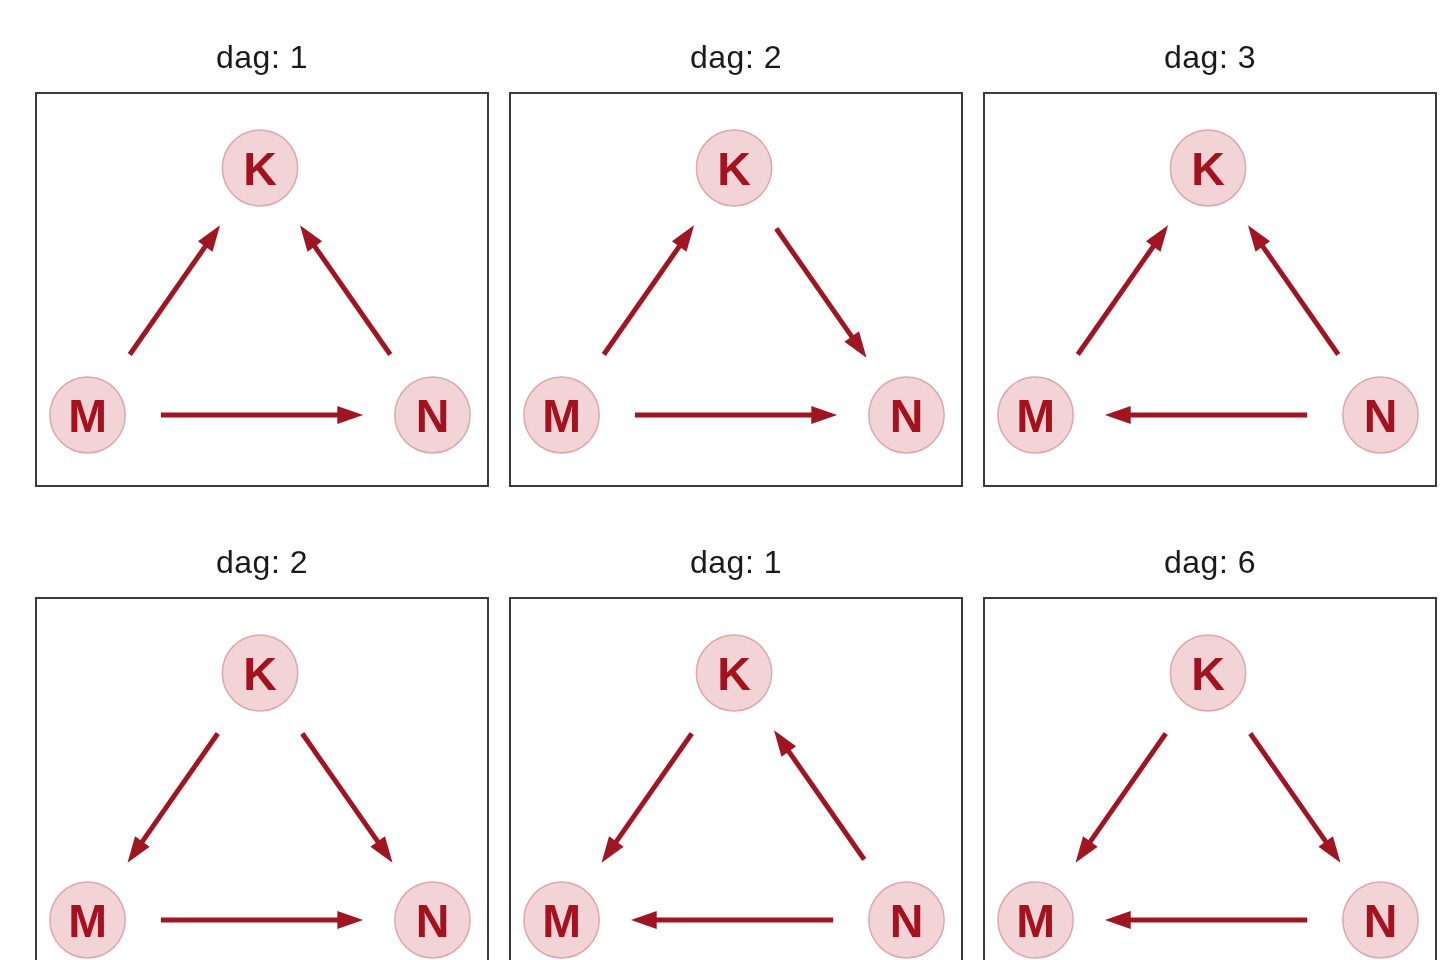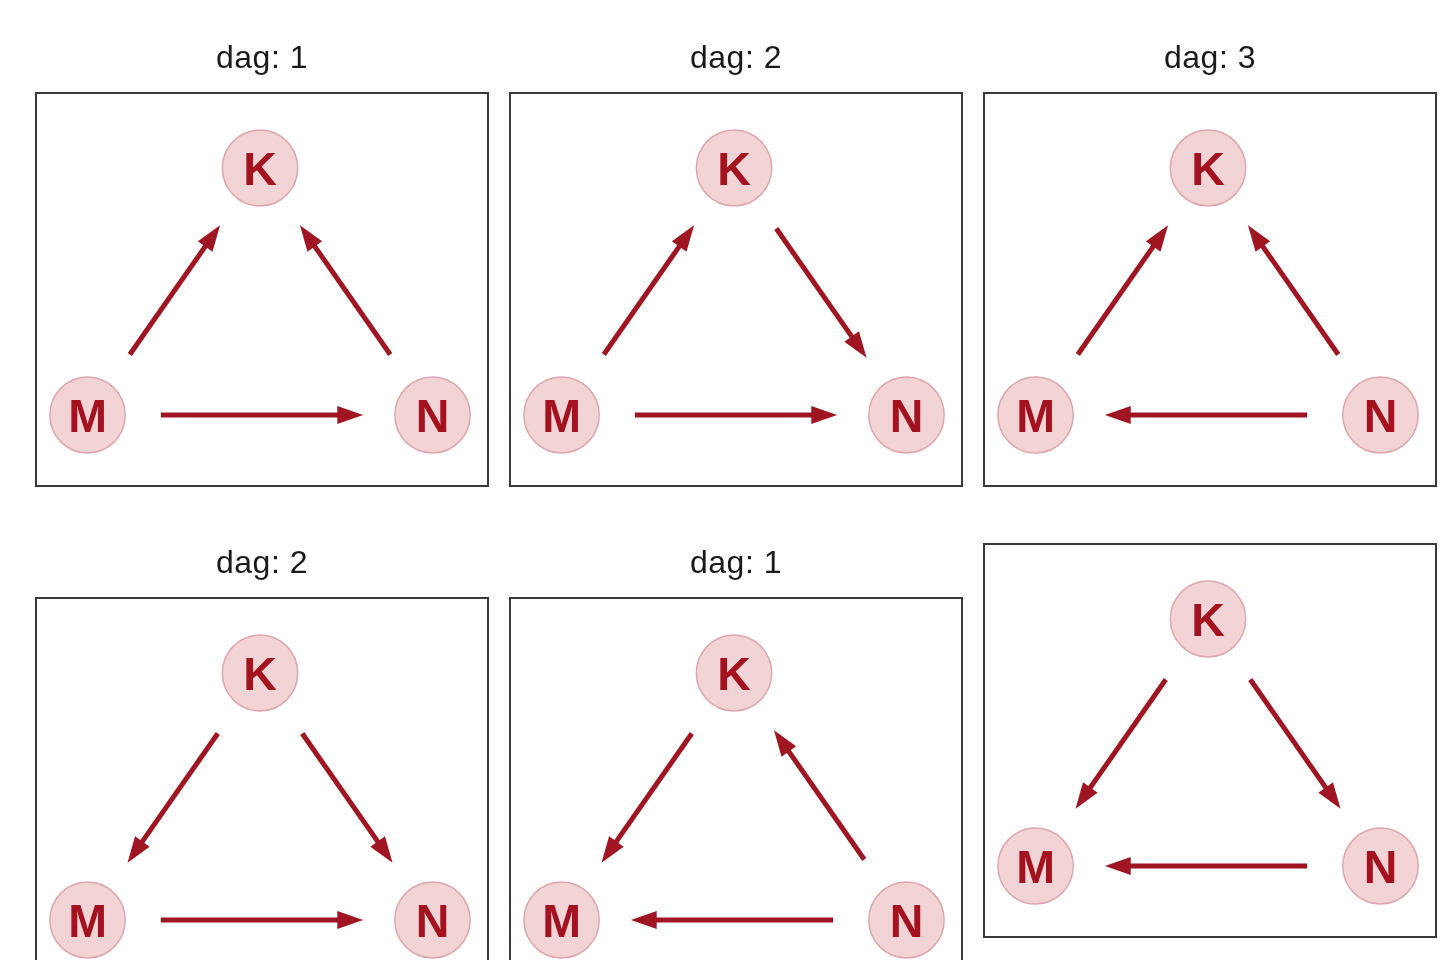--- a/index.html
+++ b/index.html
@@ -210,20 +210,21 @@
           </g>
           <g>
             <circle cx="399" cy="321" r="38" fill="#f2d4d7" stroke="#e0a6ad" stroke-width="1.5"></circle>
             <text x="399" y="321" text-anchor="middle" dy="0.36em" class="node-label" fill="#a5121f">N</text>
           </g>
         </svg>
     </div>
   </figure>
 
   <figure class="panel">
+    <figcaption class="title" style="color: rgb(26, 26, 26);">dag: 6</figcaption>
     <div class="box" style="border-color: rgb(58, 58, 58);">
       <svg viewBox="0 0 454 391" preserveAspectRatio="none">
           <g>
             <line x1="182.38315862271955" y1="134.49632080567972" x2="105.13490661438327" y2="244.15332221981225" stroke="#9f1522" stroke-width="5"></line>
             <polygon points="91.31322832985988,263.7737505892219 98.92905249956493,237.33515716566518 113.64437377662216,247.70141587905772" fill="#9f1522"></polygon>
           </g>
           <g>
             <line x1="267.6168413772804" y1="134.49632080567972" x2="344.8650933856167" y2="244.15332221981225" stroke="#9f1522" stroke-width="5"></line>
             <polygon points="358.6867716701401,263.7737505892219 336.35562622337784,247.70141587905772 351.07094750043507,237.33515716566518" fill="#9f1522"></polygon>
           </g>

